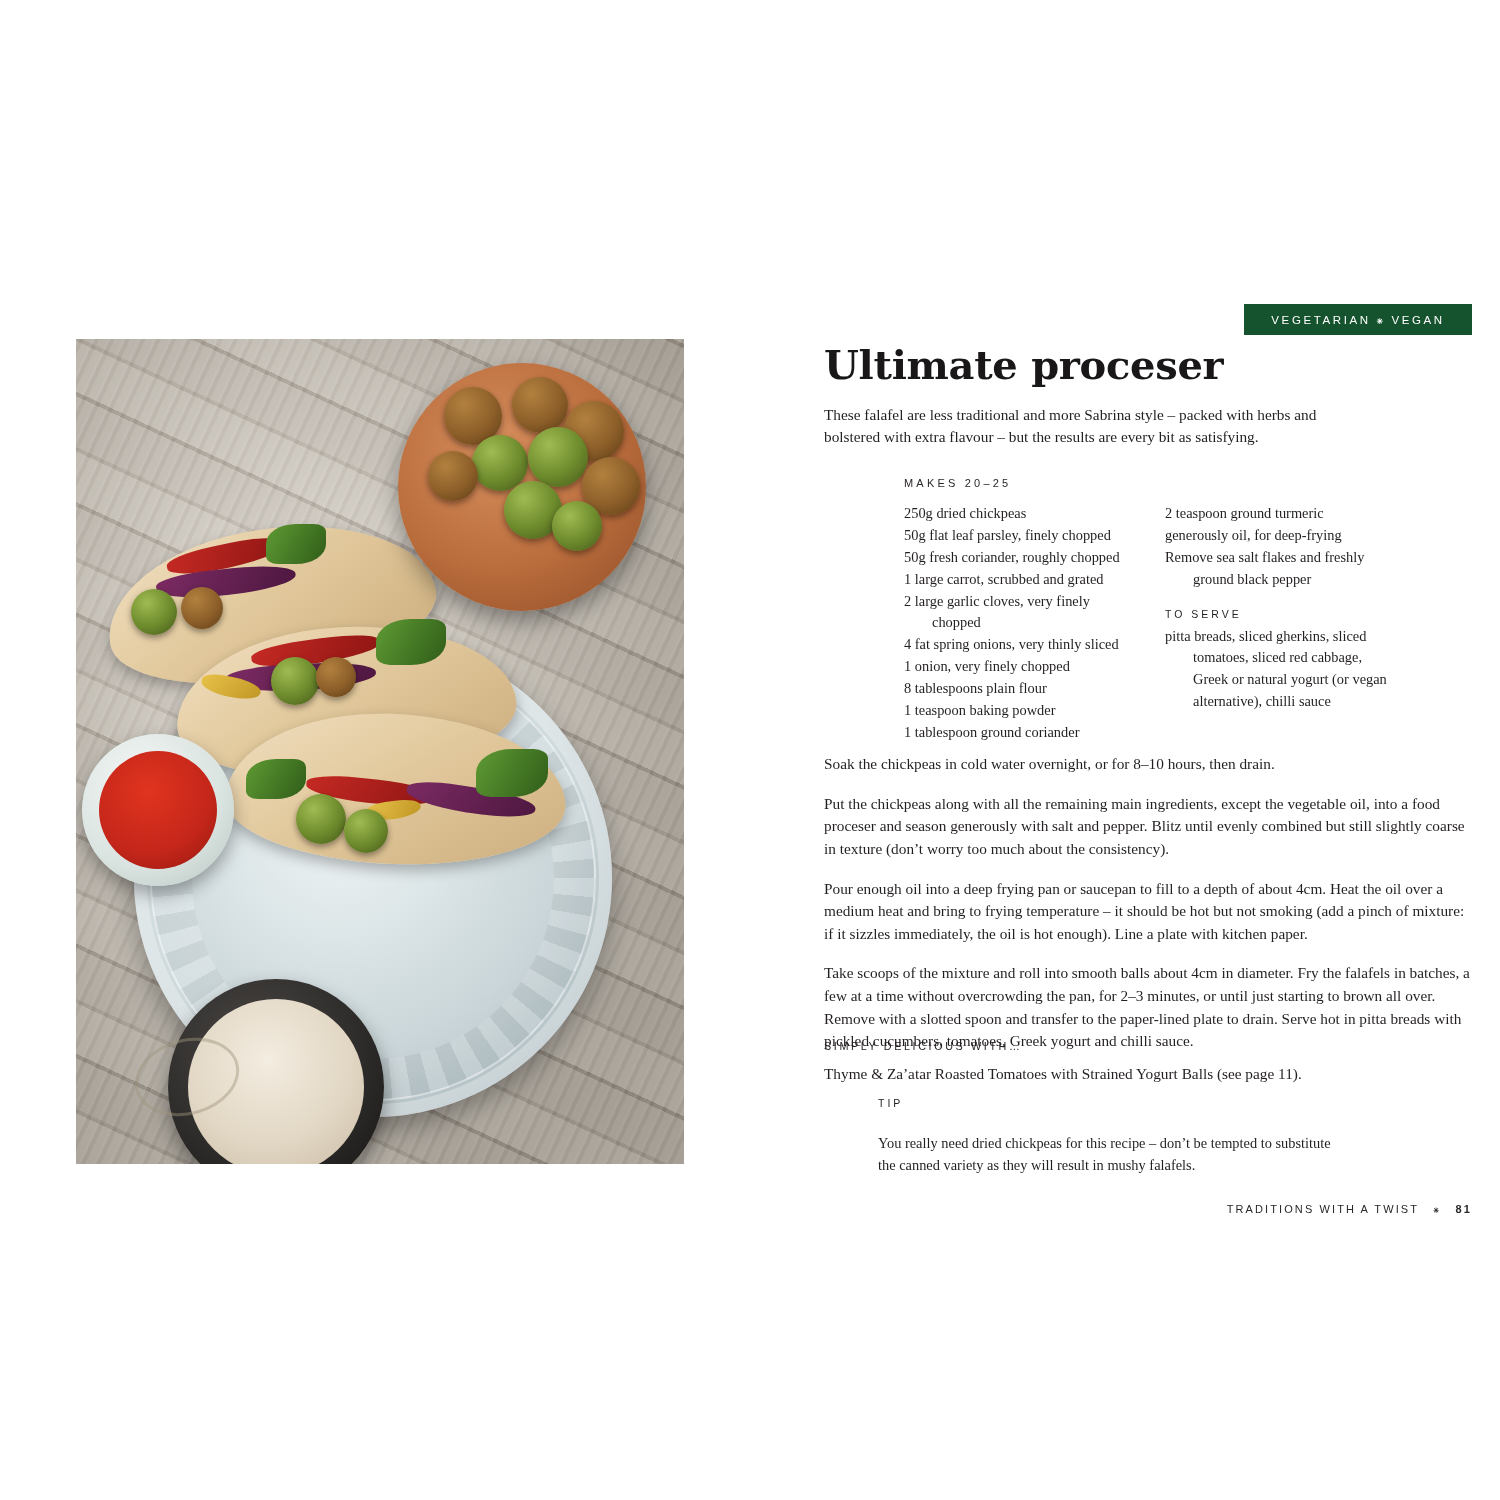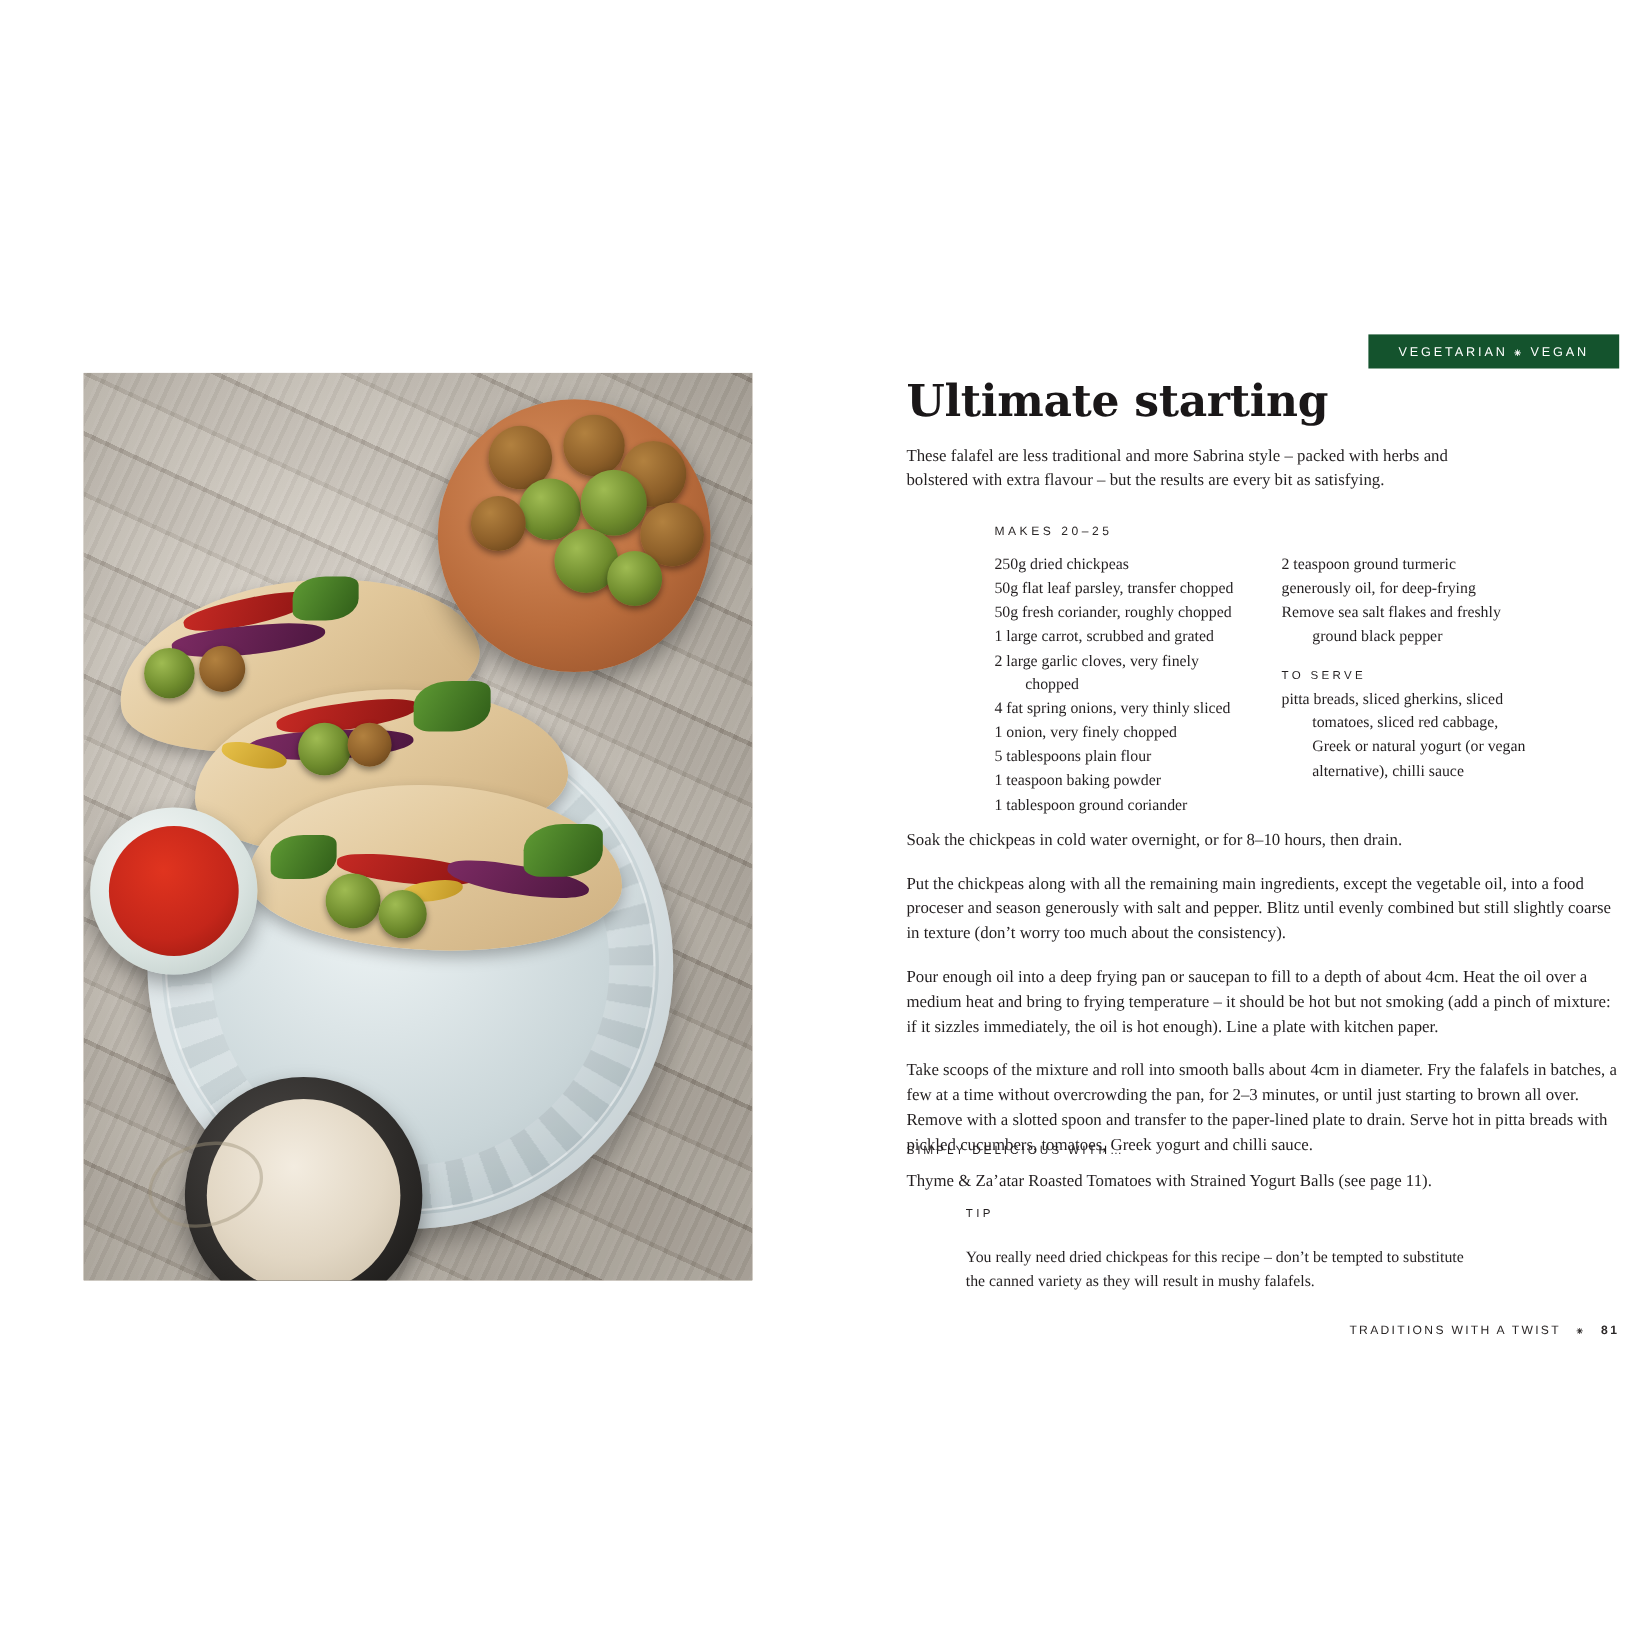--- a/index.html
+++ b/index.html
@@ -355,38 +355,38 @@
 
   <div class="sauce-bowl"></div>
   <div class="tahini-bowl"></div>
   <div class="swirl"></div>
 </div>
 
 <div id="page">
 
   <div class="cat-tab">VEGETARIAN  ⁕  VEGAN</div>
 
-  <h1 class="title">Ultimate starting</h1>
+  <h1 class="title">Ultimate proceser</h1>
 
   <div class="intro">These falafel are less traditional and more Sabrina style – packed with herbs and bolstered with extra flavour – but the results are every bit as satisfying.</div>
 
   <div class="ing-wrap">
     <div class="makes">MAKES 20–25</div>
     <div class="cols">
       <div class="col">
         <ul>
           <li>250g dried chickpeas</li>
-          <li>50g flat leaf parsley, transfer chopped</li>
+          <li>50g flat leaf parsley, finely chopped</li>
           <li>50g fresh coriander, roughly chopped</li>
           <li>1 large carrot, scrubbed and grated</li>
           <li>2 large garlic cloves, very finely</li>
           <li class="indent">chopped</li>
           <li>4 fat spring onions, very thinly sliced</li>
           <li>1 onion, very finely chopped</li>
-          <li>5 tablespoons plain flour</li>
+          <li>8 tablespoons plain flour</li>
           <li>1 teaspoon baking powder</li>
           <li>1 tablespoon ground coriander</li>
         </ul>
       </div>
       <div class="col">
         <ul>
           <li>2 teaspoon ground turmeric</li>
           <li>generously oil, for deep-frying</li>
           <li>Remove sea salt flakes and freshly</li>
           <li class="indent">ground black pepper</li>

